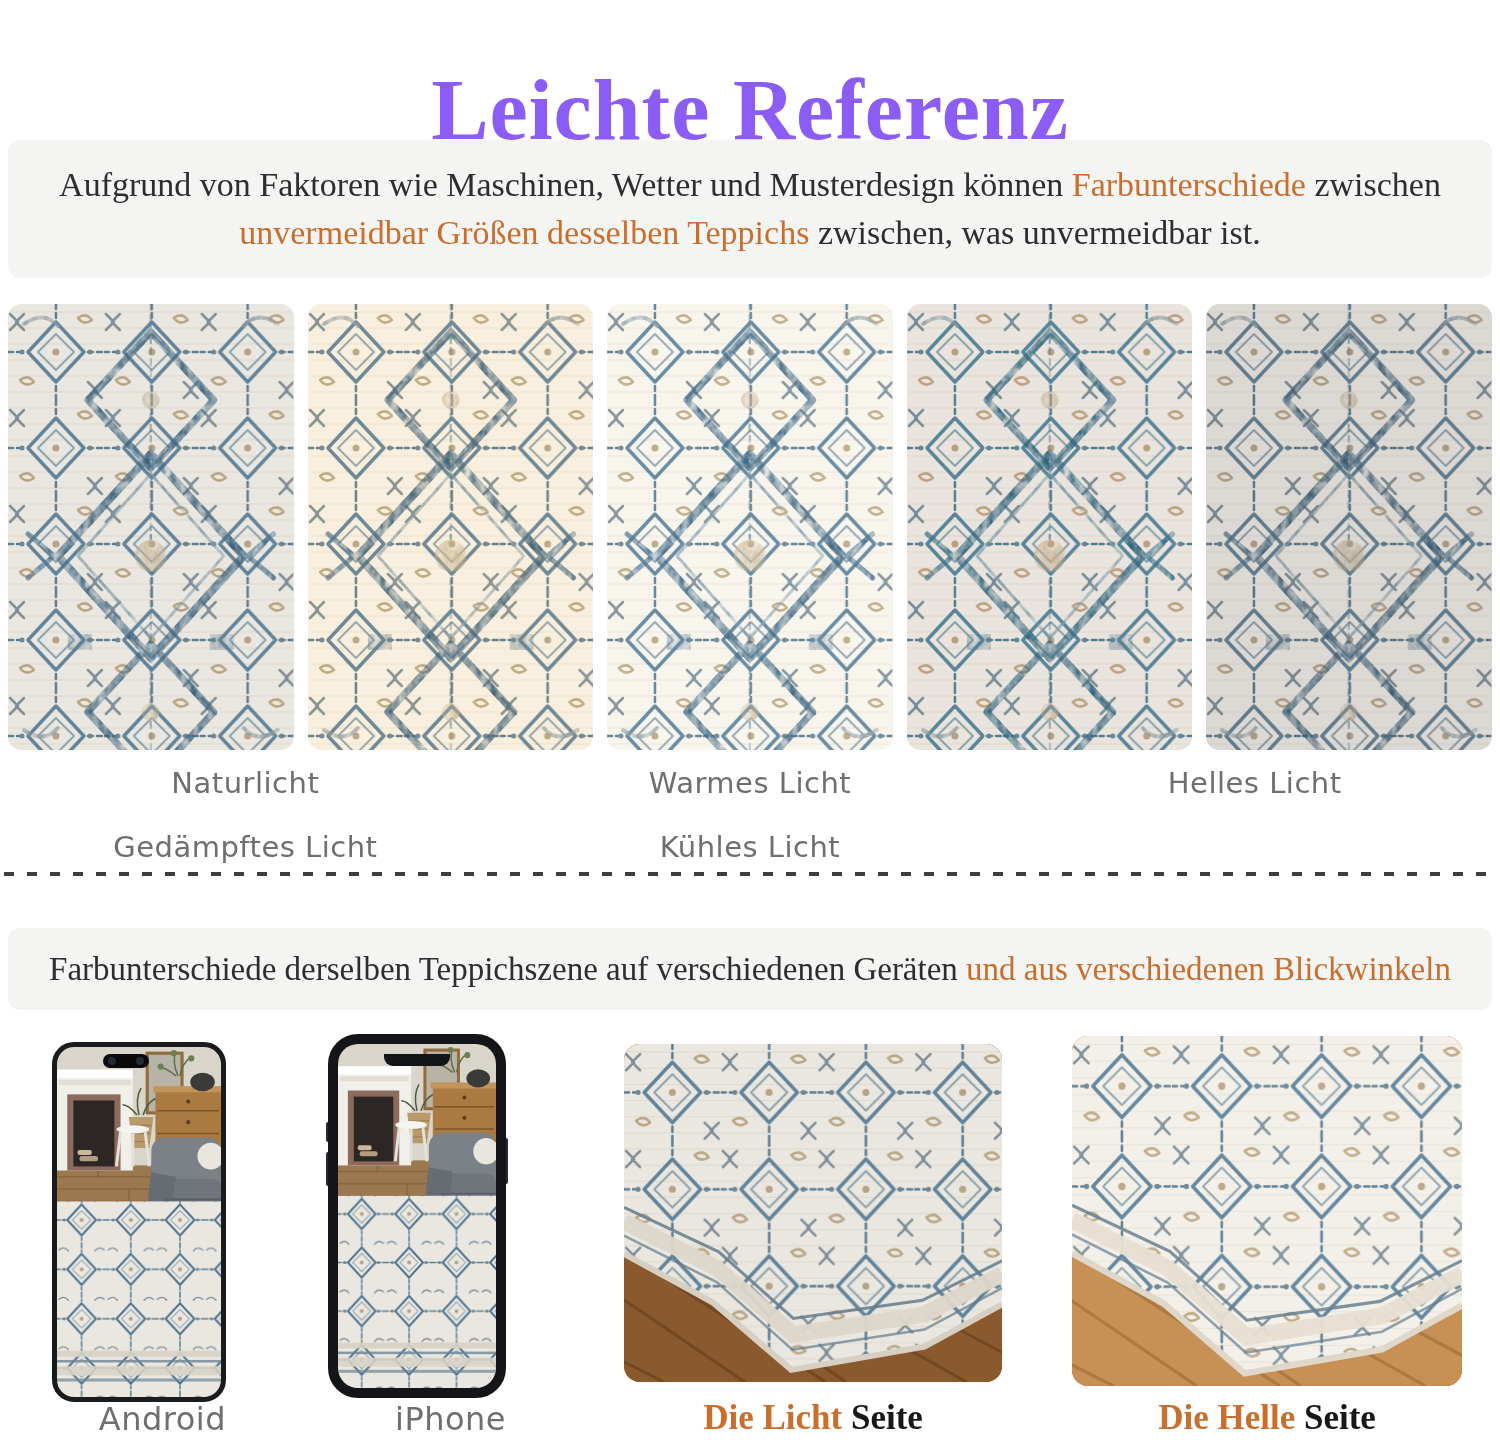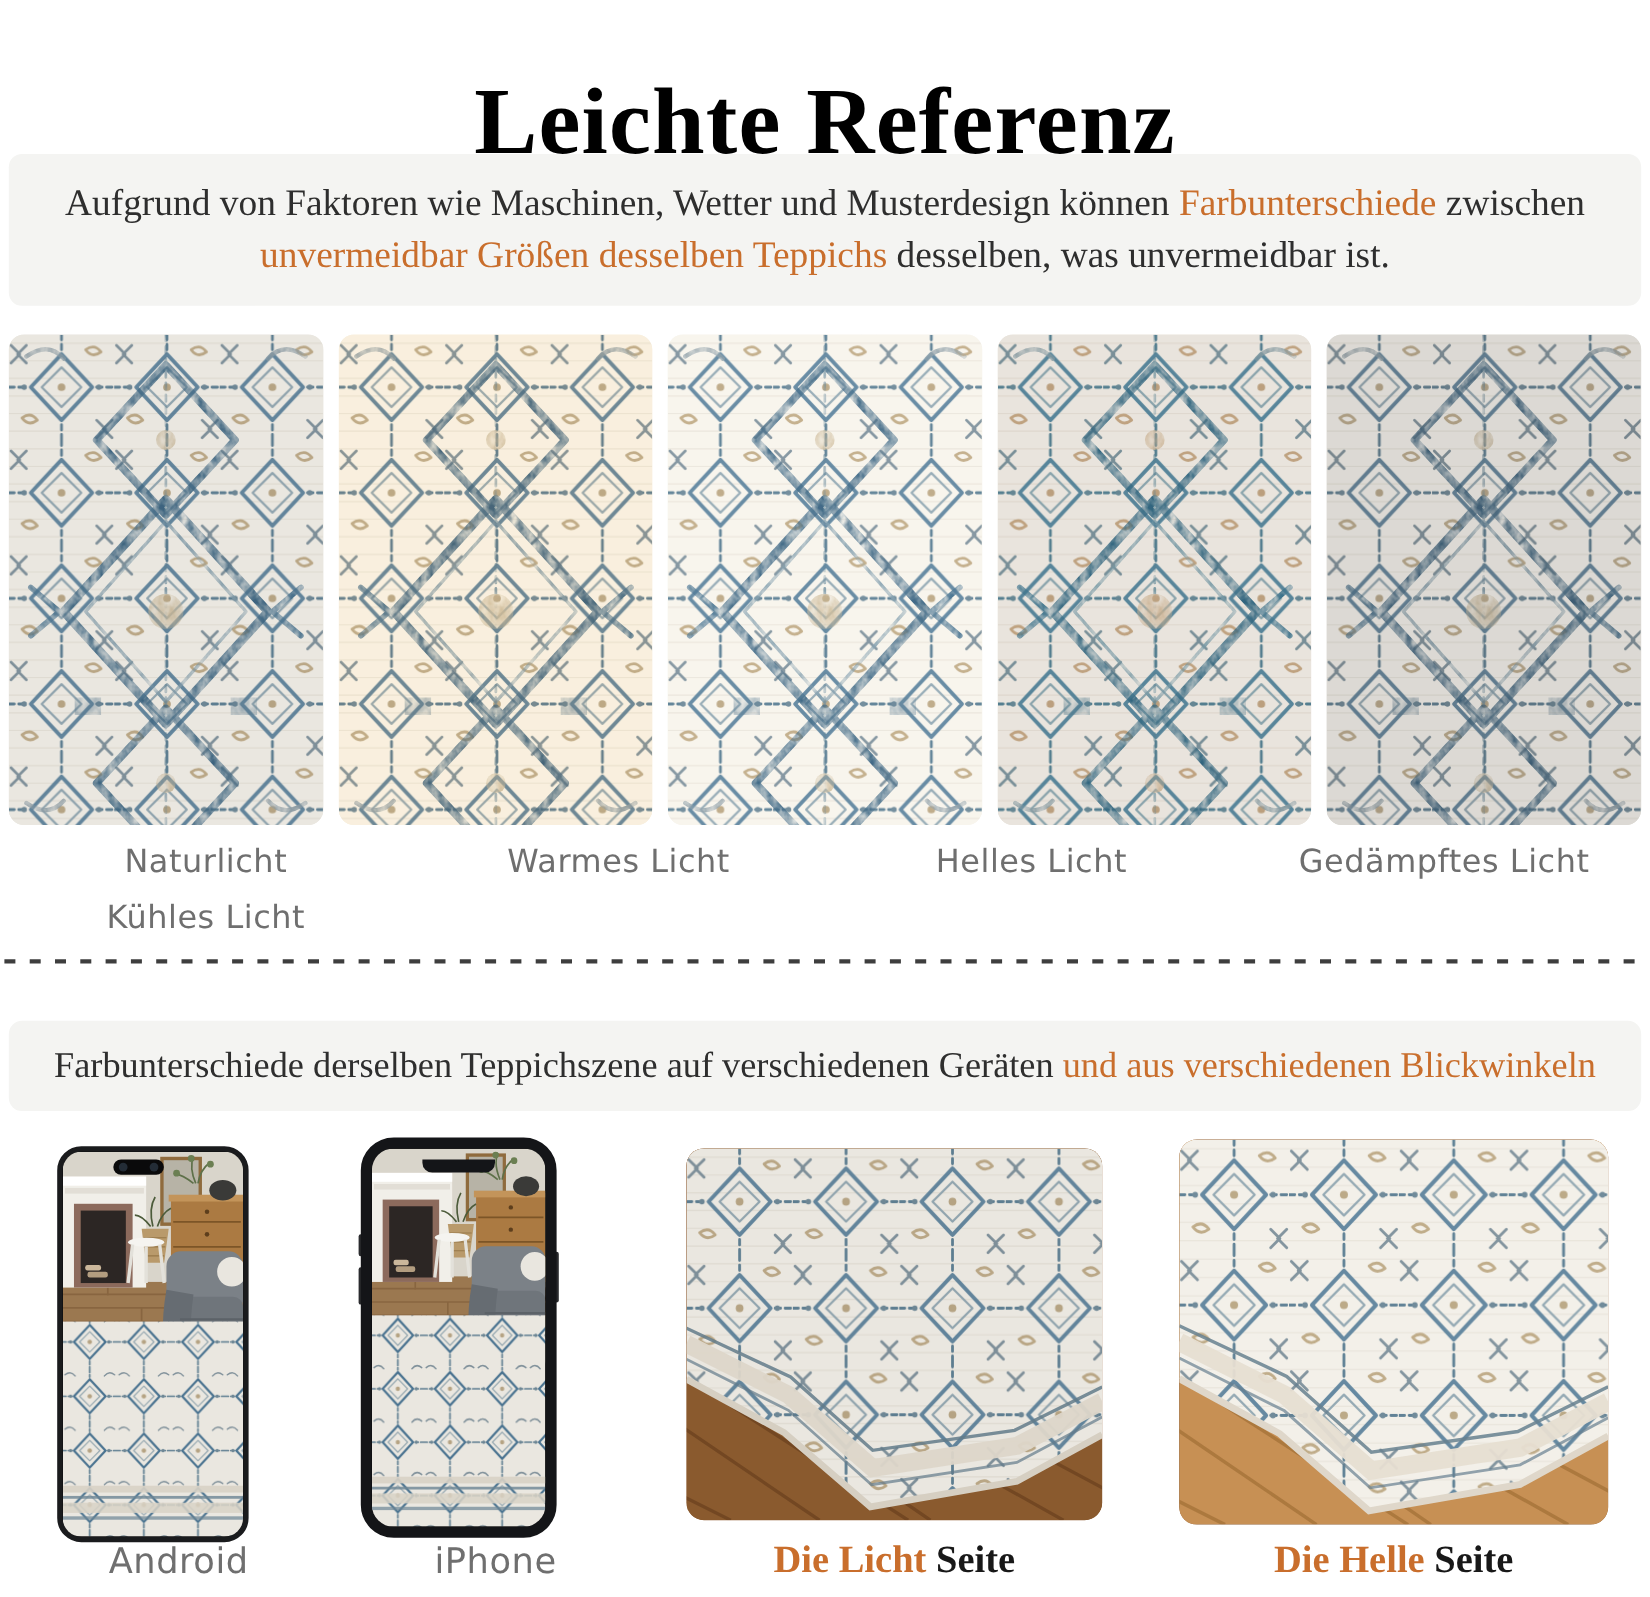--- a/index.html
+++ b/index.html
@@ -8,40 +8,40 @@
     --box-bg:#f4f4f2;
     --label-gray:#6f6f6f;
   }
   html,body{margin:0;padding:0;background:#fff;}
   #page{position:relative;width:1500px;height:1452px;background:#fff;overflow:hidden;
         font-family:"Liberation Serif",serif;}
   svg{display:block;}
 
   .page-title{position:absolute;top:2px;left:0;width:1500px;text-align:center;
     font-family:"Liberation Serif",serif;font-weight:700;font-size:86px;line-height:100px;
-    color:#000000;letter-spacing:1px;}
+    color:#8b5cf6;letter-spacing:1px;}
 
   .info-box{position:absolute;left:8px;width:1484px;background:var(--box-bg);
     border-radius:12px;color:var(--text-dark);text-align:center;box-sizing:border-box;}
   .info-box-1{top:140px;height:138px;font-size:34px;line-height:48px;padding:21px 30px 0 30px;}
   .info-box-2{top:928px;height:82px;font-size:33px;display:flex;align-items:center;justify-content:center;padding:0 26px;}
   .accent{color:var(--accent-orange);}
 
   .rug-row{position:absolute;left:8px;top:304px;width:1484px;height:446px;
     display:grid;grid-template-columns:repeat(5,1fr);gap:14px;}
   .rug-panel{border-radius:14px;overflow:hidden;background:#e9e6df;}
   .rug-panel svg{width:100%;height:100%;}
   .tint-natural{}
   .tint-warm{filter:sepia(.18) saturate(1.06);}
   .tint-bright{filter:brightness(1.07) contrast(.98);}
   .tint-cool{filter:saturate(1.18) hue-rotate(-7deg) brightness(.99);}
   .tint-dim{filter:brightness(.94) saturate(.85);}
 
   .light-labels{position:absolute;left:8px;top:766px;width:1484px;
-    display:grid;grid-template-columns:repeat(4,1fr);gap:17px;text-align:center;
+    display:grid;grid-template-columns:repeat(3,1fr);gap:30px;text-align:center;
     font-family:"DejaVu Sans",sans-serif;font-size:29px;color:var(--label-gray);letter-spacing:.5px;}
 
   .divider{position:absolute;left:0;top:870px;width:1500px;height:8px;}
 
   .bottom-zone{position:absolute;left:0;top:1030px;width:1500px;height:372px;}
 
   .phone-android{position:absolute;left:52px;top:12px;width:164px;height:350px;
     border:5px solid #1a1b1d;border-radius:22px;overflow:hidden;background:#000;}
   .phone-android svg{width:100%;height:100%;}
   .cam-pill{position:absolute;top:7px;left:46px;width:46px;height:14px;background:#0a0a0b;border-radius:8px;}
@@ -200,21 +200,21 @@
       <polyline points="0,190 92,236 167,303 298,283 375,242" fill="none" stroke="#637b8a" stroke-width="2.5" opacity=".7"></polyline>
     </symbol>
   </defs>
 </svg>
 
 <div id="page">
 
   <h1 class="page-title">Leichte Referenz</h1>
 
   <div class="info-box info-box-1">
-    <span>Aufgrund von Faktoren wie Maschinen, Wetter und Musterdesign können </span><span class="accent">Farbunterschiede</span><span> zwischen </span><span class="accent">unvermeidbar Größen desselben Teppichs</span><span> desselben, was unvermeidbar ist.</span>
+    <span>Aufgrund von Faktoren wie Maschinen, Wetter und Musterdesign können </span><span class="accent">Farbunterschiede</span><span> zwischen </span><span class="accent">unvermeidbar Größen desselben Teppichs</span><span> zwischen, was unvermeidbar ist.</span>
   </div>
 
   <div class="rug-row">
     <div class="rug-panel tint-natural">
       <svg viewBox="0 0 286 446" preserveAspectRatio="none">
           <use href="#rug-art"></use>
         </svg>
     </div>
     <div class="rug-panel tint-warm">
       <svg viewBox="0 0 286 446" preserveAspectRatio="none">

